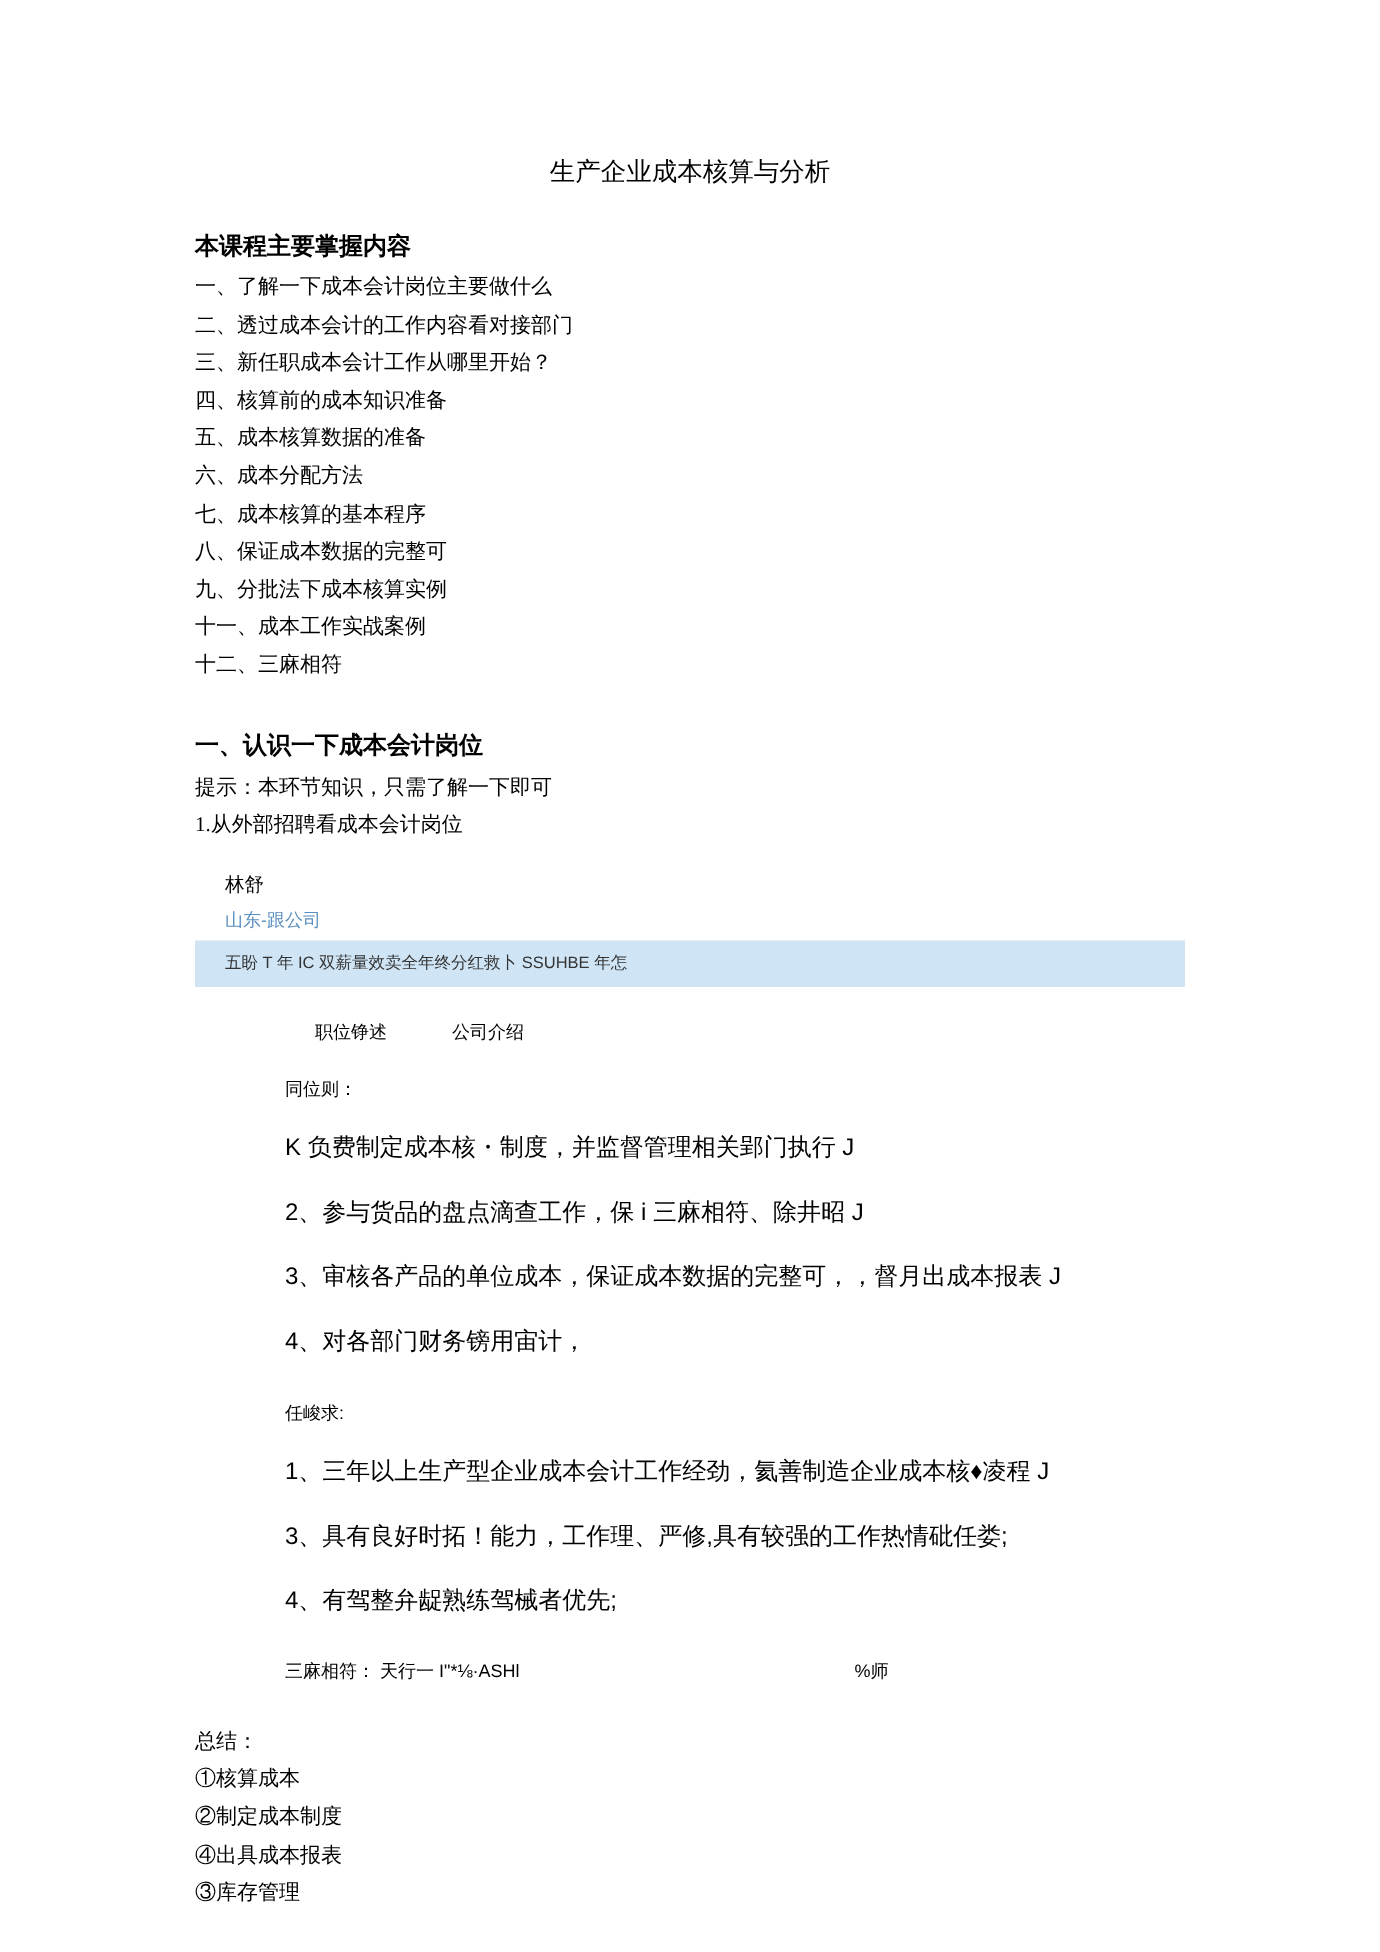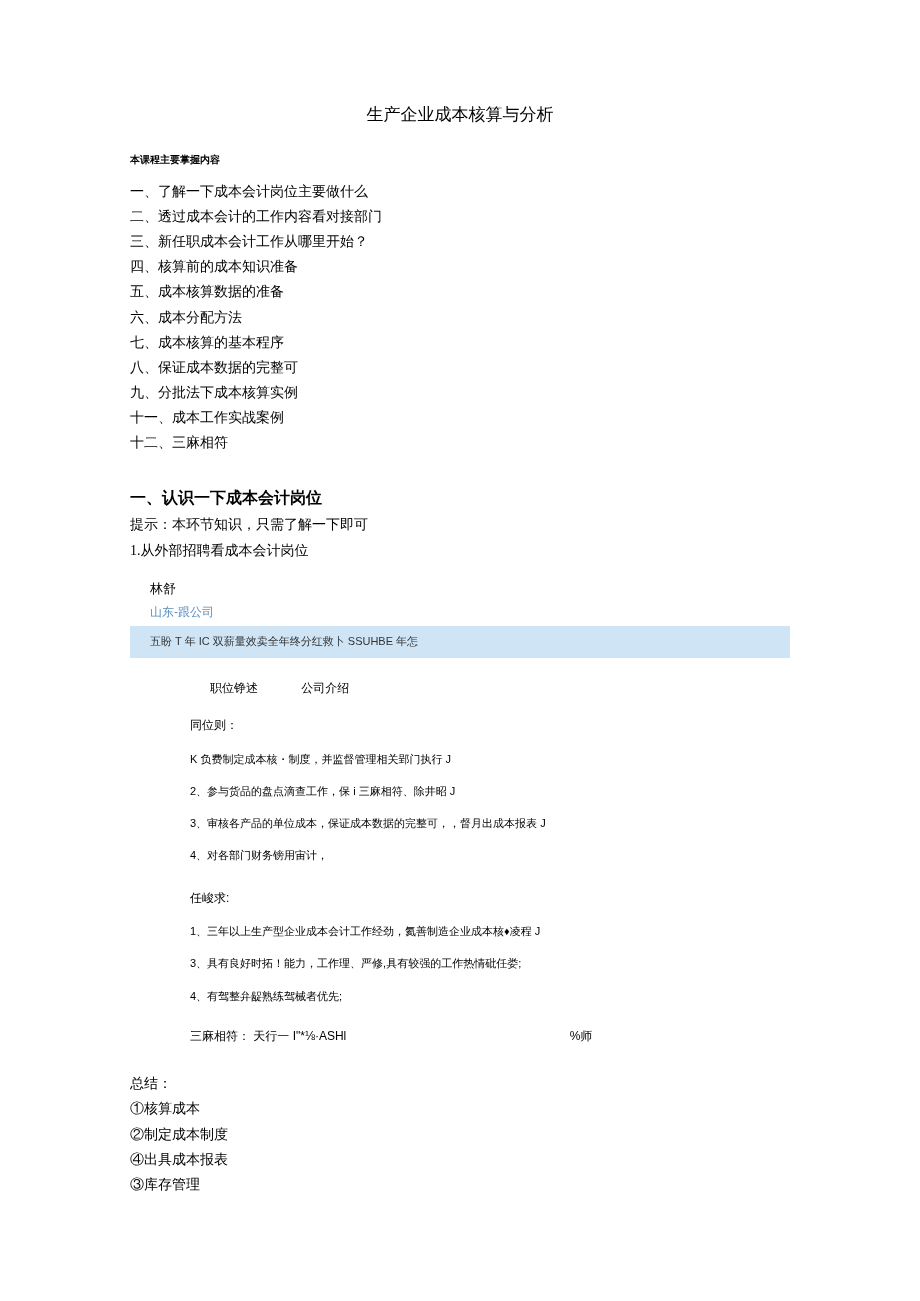--- a/index.html
+++ b/index.html
@@ -14,23 +14,23 @@
     }
     .title {
       text-align: center;
       font-size: 17px;
       font-weight: normal;
       margin-bottom: 20px;
       font-family: "Microsoft YaHei", "微软雅黑", sans-serif;
     }
     .heading {
       font-weight: bold;
-      font-size: 10px;
+      font-size: 16px;
       margin-top: 8px;
-      margin-bottom: 10px;
+      margin-bottom: 0;
       font-family: "Microsoft YaHei", "微软雅黑", sans-serif;
     }
     .toc-line {
       font-size: 14px;
       line-height: 1.8;
     }
     .section-heading {
       font-weight: bold;
       font-size: 16px;
       margin-top: 28px;
@@ -65,21 +65,21 @@
       padding: 20px 0 10px 80px;
       font-size: 12px;
     }
     .job-tab {
       display: inline-block;
       margin-right: 40px;
       text-align: center;
     }
     .job-content {
       padding: 4px 0 4px 60px;
-      font-size: 11px;
+      font-size: 16px;
       line-height: 2.2;
     }
     .job-label {
       padding: 6px 0 6px 60px;
       font-size: 12px;
     }
     .job-address {
       padding: 14px 0 6px 60px;
       font-size: 12px;
     }

